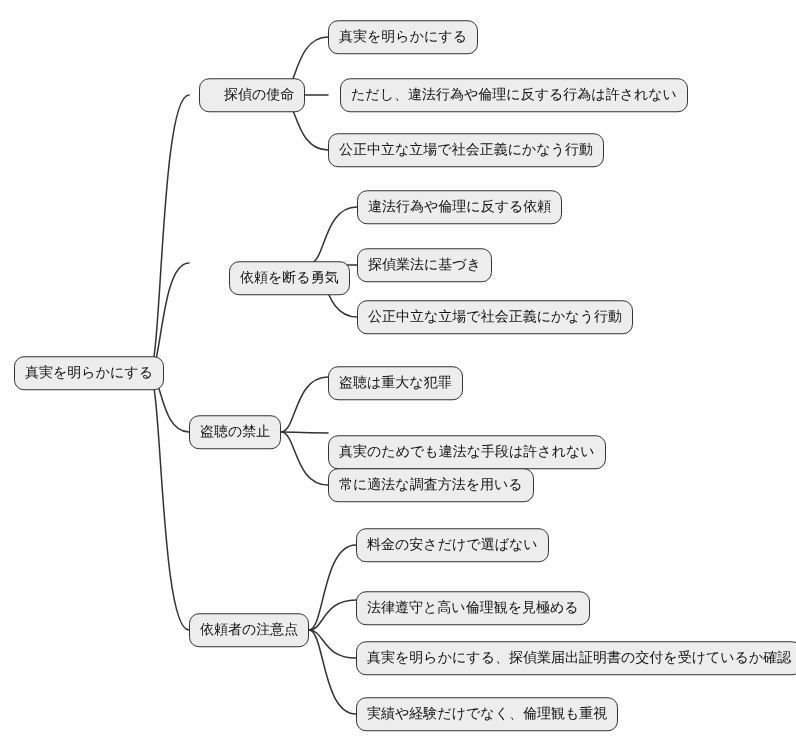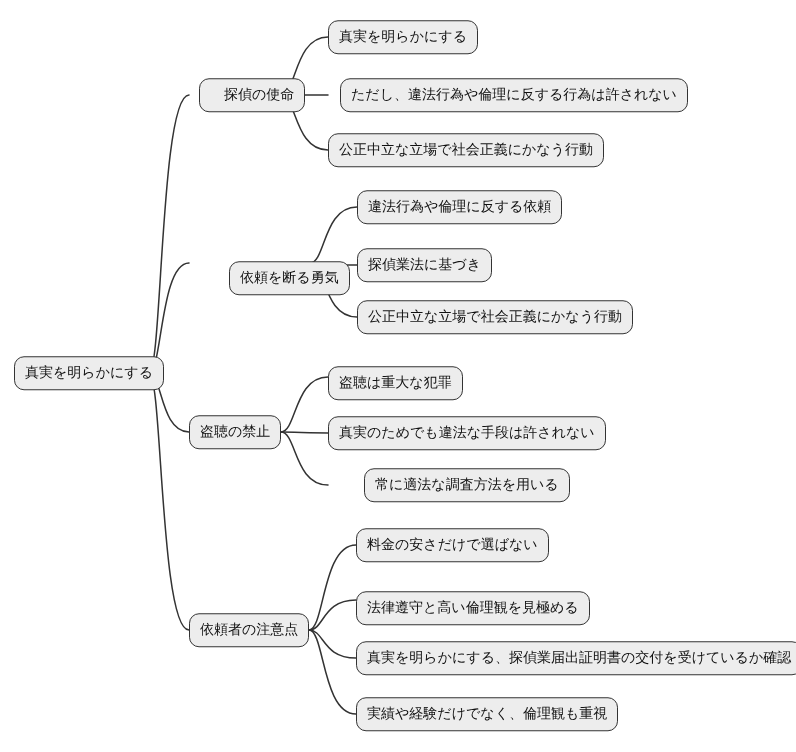--- a/index.html
+++ b/index.html
@@ -63,21 +63,21 @@
       <div class="node" style="left: 199px; top: 95px; padding-left: 24px;">探偵の使命</div>
       <div class="node" style="left: 328px; top: 37px;">真実を明らかにする</div>
       <div class="node" style="left: 317px; top: 95px; margin-left: 23px;">ただし、違法行為や倫理に反する行為は許されない</div>
       <div class="node" style="left: 328px; top: 150px;">公正中立な立場で社会正義にかなう行動</div>
       <div class="node" style="left: 189px; top: 278px; margin-left: 40px;">依頼を断る勇気</div>
       <div class="node" style="left: 357px; top: 207px;">違法行為や倫理に反する依頼</div>
       <div class="node" style="left: 357px; top: 265px;">探偵業法に基づき</div>
       <div class="node" style="left: 357px; top: 317px;">公正中立な立場で社会正義にかなう行動</div>
       <div class="node" style="left: 189px; top: 432px;">盗聴の禁止</div>
       <div class="node" style="left: 328px; top: 377px; margin-top: 6px;">盗聴は重大な犯罪</div>
-      <div class="node" style="left: 328px; top: 433px;">真実のためでも違法な手段は許されない</div>
-      <div class="node" style="left: 328px; top: 485px; margin-left: 36px;">常に適法な調査方法を用いる</div>
+      <div class="node" style="left: 328px; top: 452px;">真実のためでも違法な手段は許されない</div>
+      <div class="node" style="left: 328px; top: 485px;">常に適法な調査方法を用いる</div>
       <div class="node" style="left: 189px; top: 630px;">依頼者の注意点</div>
       <div class="node" style="left: 356px; top: 545px; text-align: center;">料金の安さだけで選ばない</div>
       <div class="node" style="left: 356px; top: 608px;">法律遵守と高い倫理観を見極める</div>
       <div class="node" style="left: 356px; top: 658px;">真実を明らかにする、探偵業届出証明書の交付を受けているか確認</div>
       <div class="node" style="left: 356px; top: 714px;">実績や経験だけでなく、倫理観も重視</div>
     </div>
 </div>
 
 </body></html>

